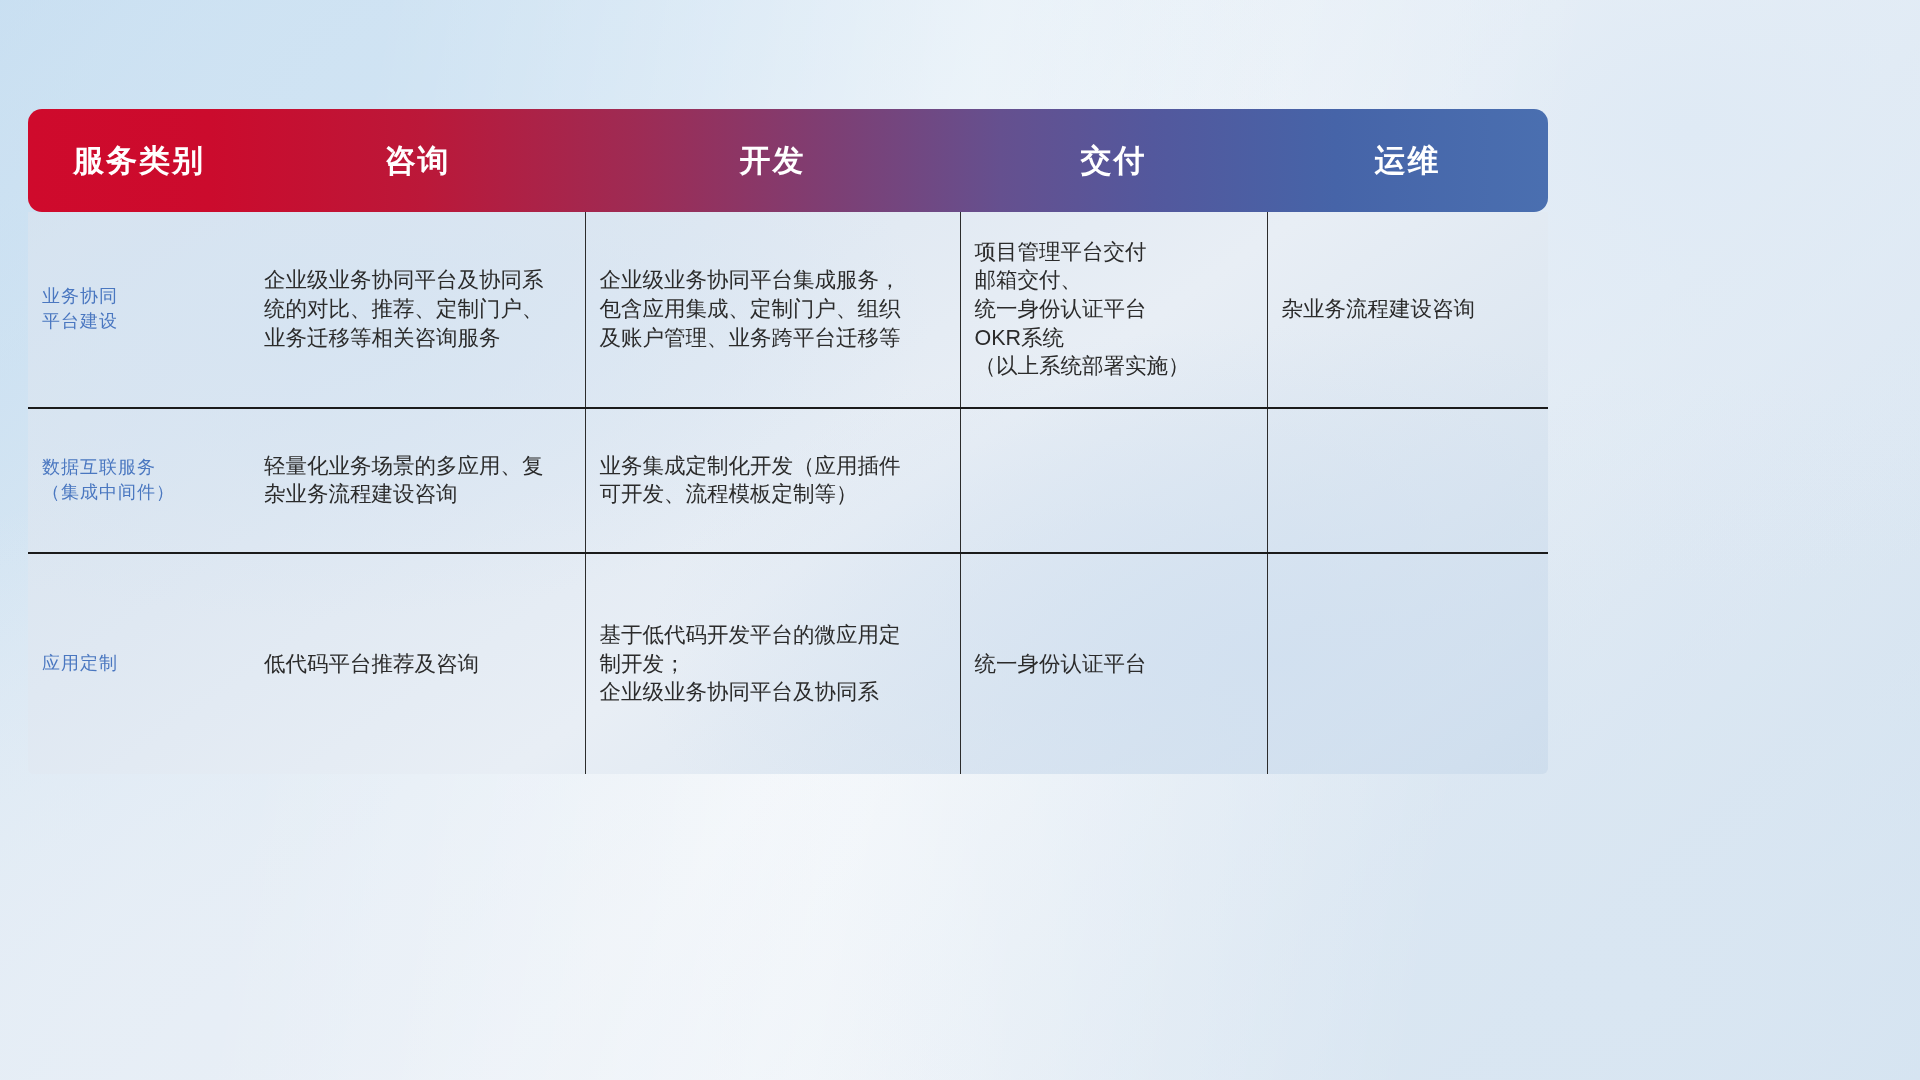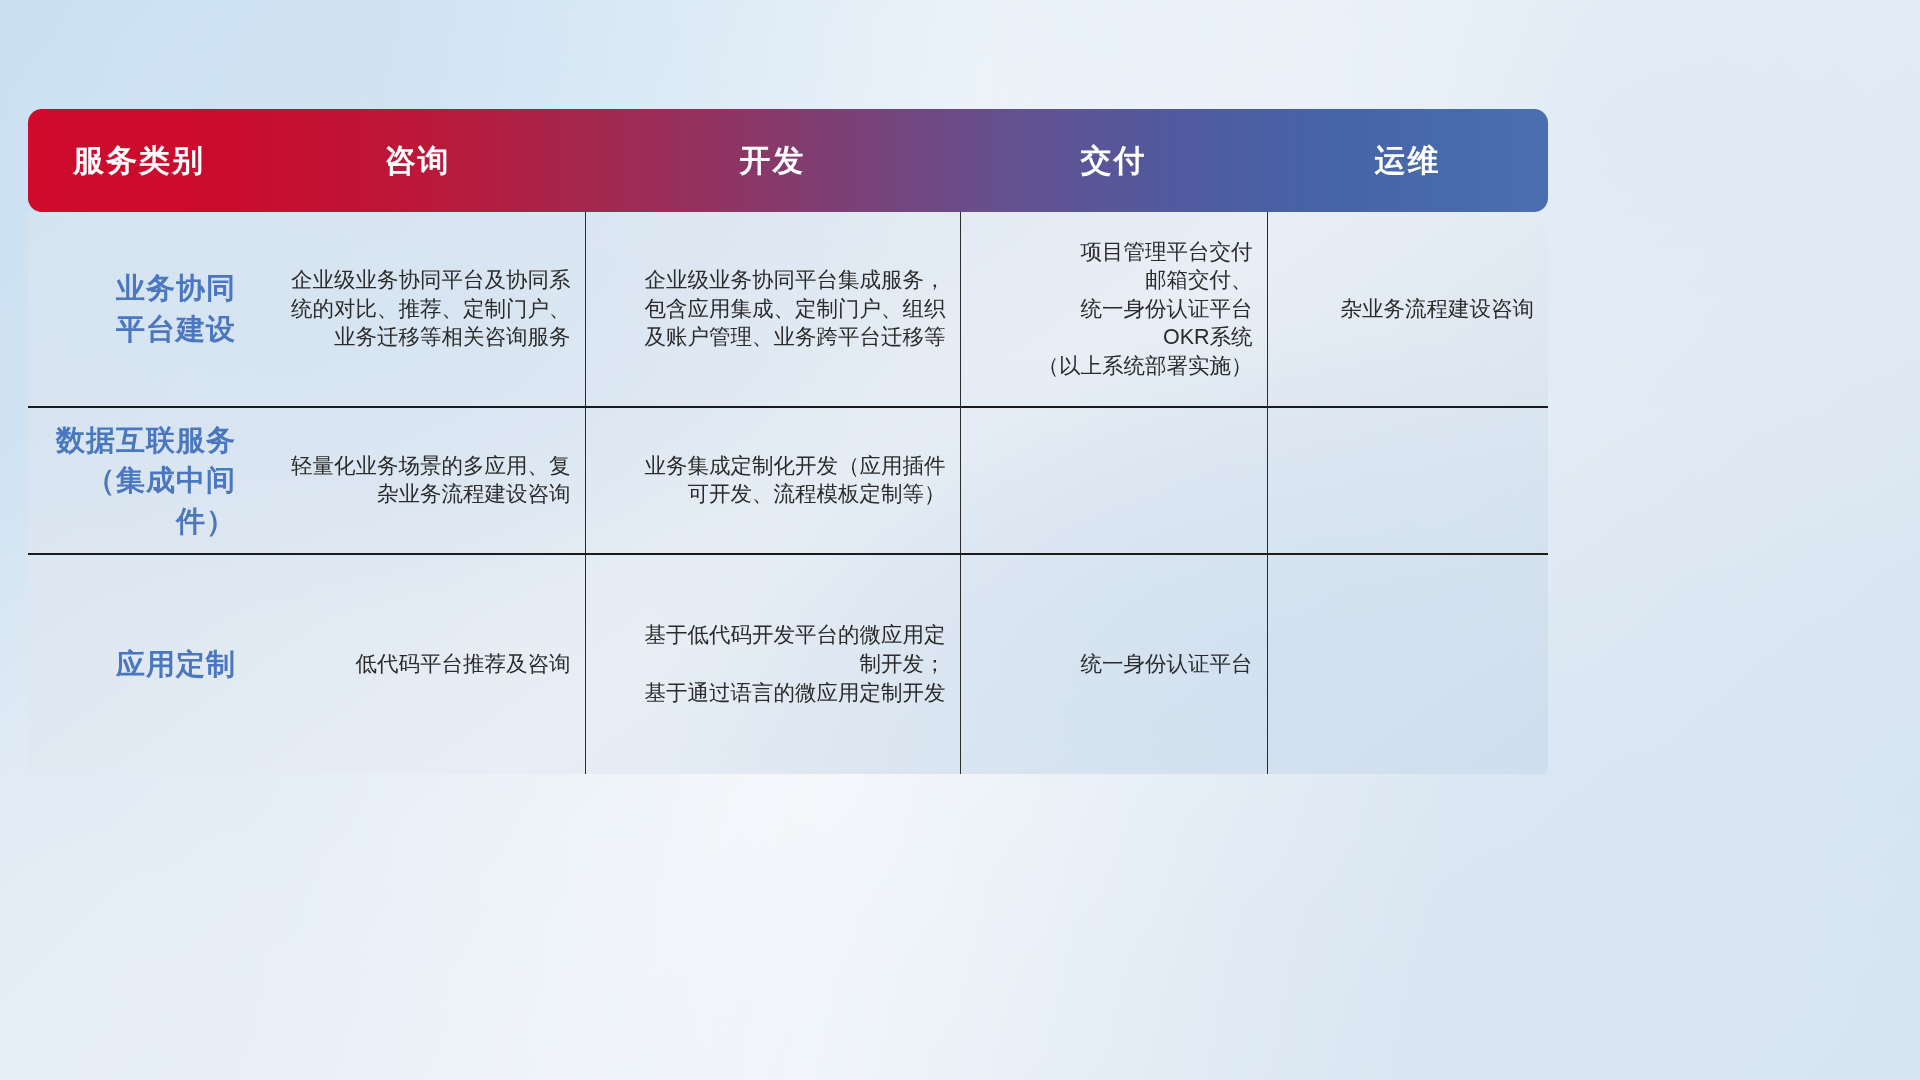--- a/index.html
+++ b/index.html
@@ -91,35 +91,35 @@
   }
 
   
   tbody tr td {
     background: transparent;
     vertical-align: middle;
     padding: 8px 14px;
     font-size: 21.5px;
     line-height: 1.33;
     color: #2b2b2b;
-    text-align: right;
+    text-align: left;
     border-right: 1.6px solid #2c2c2c;
     border-bottom: 2px solid #1b1b1b;
   }
   tbody tr:last-child td {
     border-bottom: none;
   }
   tbody tr td:last-child {
     border-right: none;
   }
   tbody tr td.cat {
     border-right: none;
     color: #4a77c0;
-    font-weight: bold;
-    font-size: 29px;
+    font-weight: normal;
+    font-size: 18px;
     letter-spacing: 1px;
     line-height: 1.4;
   }
 
   
   .body-bg {
     position: absolute;
     left: 0;
     top: 103px;
     width: 1520px;
@@ -237,21 +237,21 @@
         <tr class="row3">
           <td class="cat">
             <span class="cell-text">应用定制</span>
           </td>
           <td>
             <span class="cell-text">低代码平台推荐及咨询</span>
           </td>
           <td>
             <span class="cell-text">基于低代码开发平台的微应用定
 制开发；
-基于通过语言的微应用定制开发</span>
+企业级业务协同平台及协同系</span>
           </td>
           <td>
             <span class="cell-text">统一身份认证平台</span>
           </td>
           <td>
             <span class="cell-text"></span>
           </td>
         </tr>
 
       </tbody>

